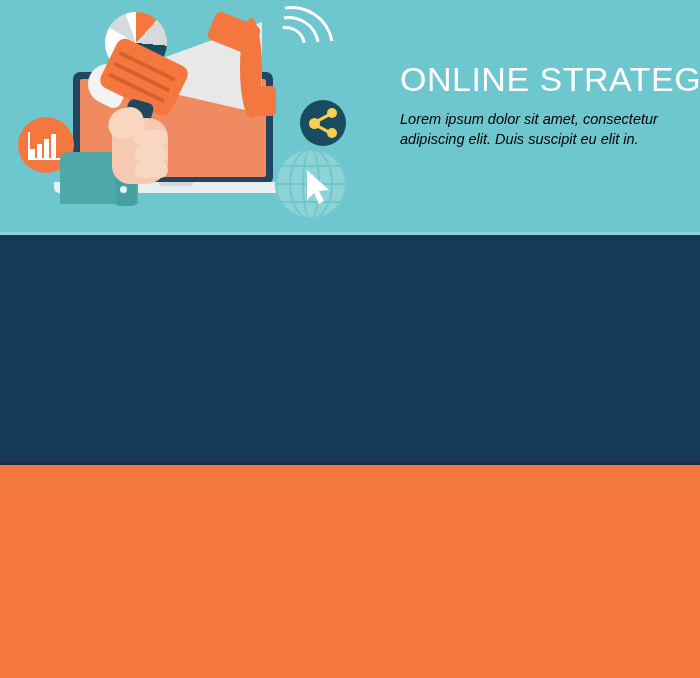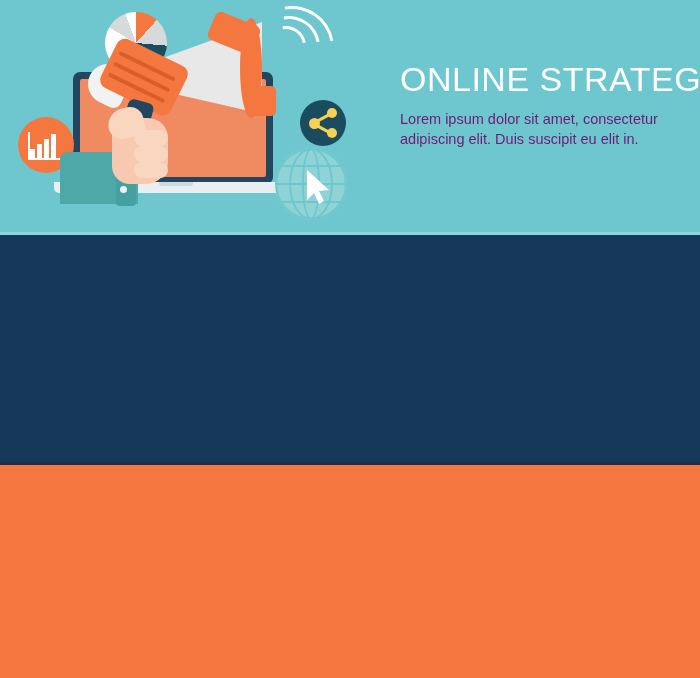--- a/index.html
+++ b/index.html
@@ -16,22 +16,22 @@
                       border-top:3px solid #8fd6da; }
   #banner-sale      { top:462px; height:216px; background:#f4773f;
                       border-top:3px solid #1d2f46; }
 
   .txt { position:absolute; z-index:6; }
   .heading {
     font-size:34px; letter-spacing:.5px; line-height:1;
     font-weight:400; color:#ffffff; white-space:nowrap;
   }
   .sub {
-    font-size:14.5px; line-height:1.35; color:#701a75;
-    font-weight:700; max-width:300px;
+    font-size:14.5px; line-height:1.35; color:#000000;
+    font-weight:700; max-width:300px;font-style:italic;
   }
   #t-online { left:400px; top:62px; }
   #t-online .sub { margin-top:14px; font-weight:400; font-size:14.5px; }
 
   
   .art { position:absolute; }
   .circ { border-radius:50%; }
 
   
   #laptop { left:73px; top:72px; width:200px; height:128px; z-index:2; }

